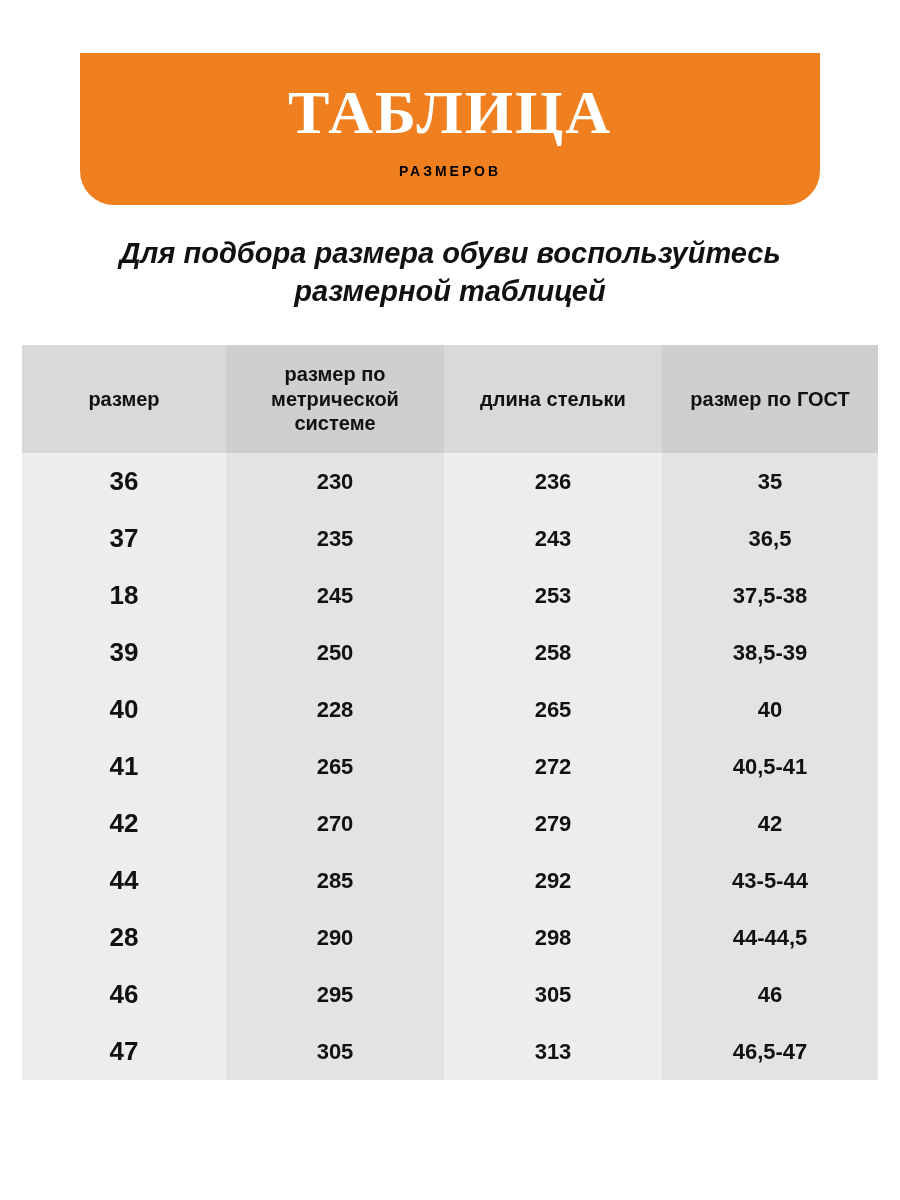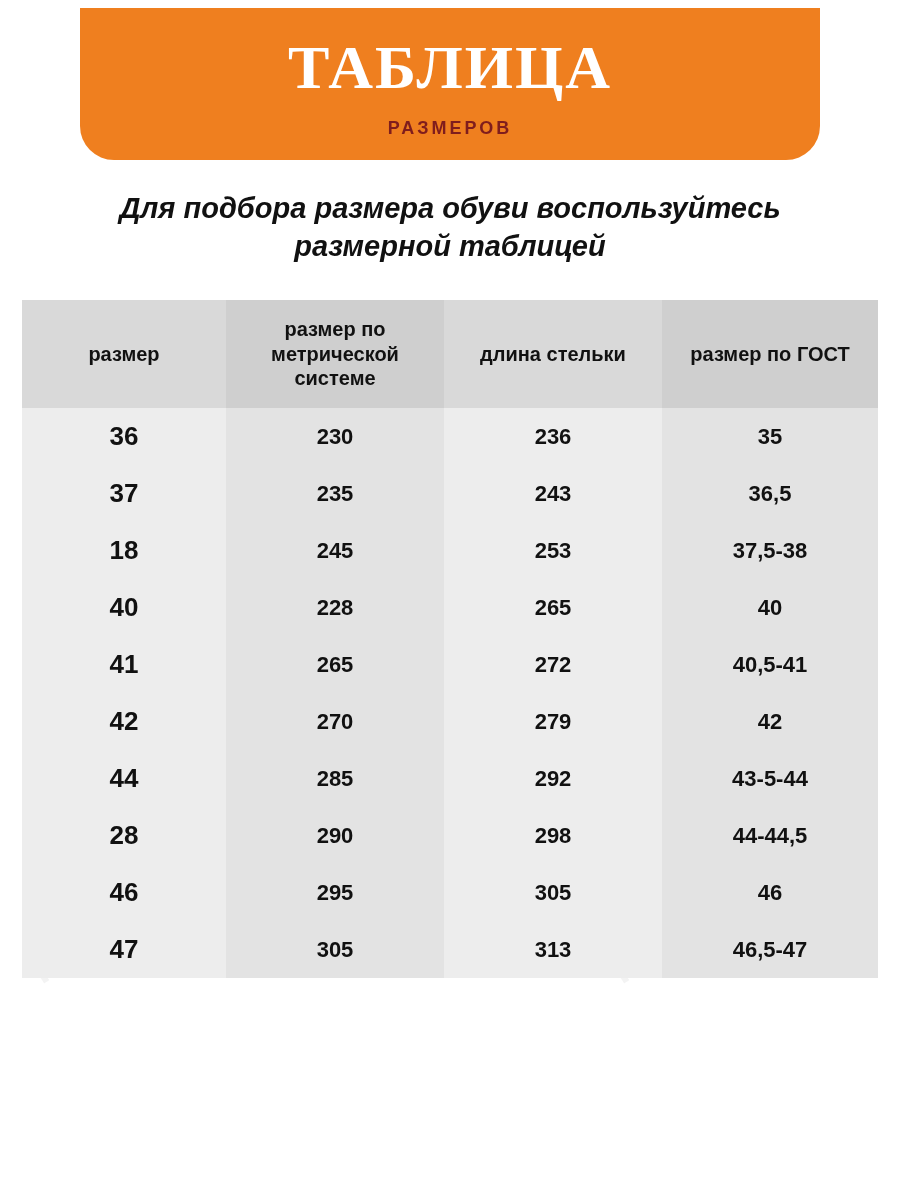--- a/index.html
+++ b/index.html
@@ -8,20 +8,21 @@
     height: 1200px;
     background: #ffffff;
     font-family: "Liberation Sans", sans-serif;
     overflow: hidden;
   }
   .page {
     position: relative;
     width: 900px;
     height: 841px;
     background: #ffffff;
+    margin-top: 45px;
   }
 
   
   .watermark {
     position: absolute;
     color: #d8d8d8;
     font-weight: 700;
     letter-spacing: 1px;
     user-select: none;
     pointer-events: none;
@@ -69,22 +70,22 @@
   .banner-title {
     color: #ffffff;
     font-size: 62px;
     font-weight: 700;
     letter-spacing: 2px;
     line-height: 1;
     padding-top: 28px;
     font-family: "Liberation Serif", serif;
   }
   .banner-sub {
-    color: #7f1d1d;
-    font-size: 18px;
+    color: #000000;
+    font-size: 14px;
     font-weight: 700;
     letter-spacing: 3px;
     margin-top: 20px;
   }
 
   
   .intro {
     position: absolute;
     left: 40px;
     top: 190px;
@@ -190,20 +191,26 @@
             <td class="c2">243</td>
             <td class="c3">36,5</td>
           </tr>
           <tr>
             <td class="c0">18</td>
             <td class="c1">245</td>
             <td class="c2">253</td>
             <td class="c3">37,5-38</td>
           </tr>
           <tr>
+            <td class="c0">39</td>
+            <td class="c1">250</td>
+            <td class="c2">258</td>
+            <td class="c3">38,5-39</td>
+          </tr>
+          <tr>
             <td class="c0">40</td>
             <td class="c1">228</td>
             <td class="c2">265</td>
             <td class="c3">40</td>
           </tr>
           <tr>
             <td class="c0">41</td>
             <td class="c1">265</td>
             <td class="c2">272</td>
             <td class="c3">40,5-41</td>

